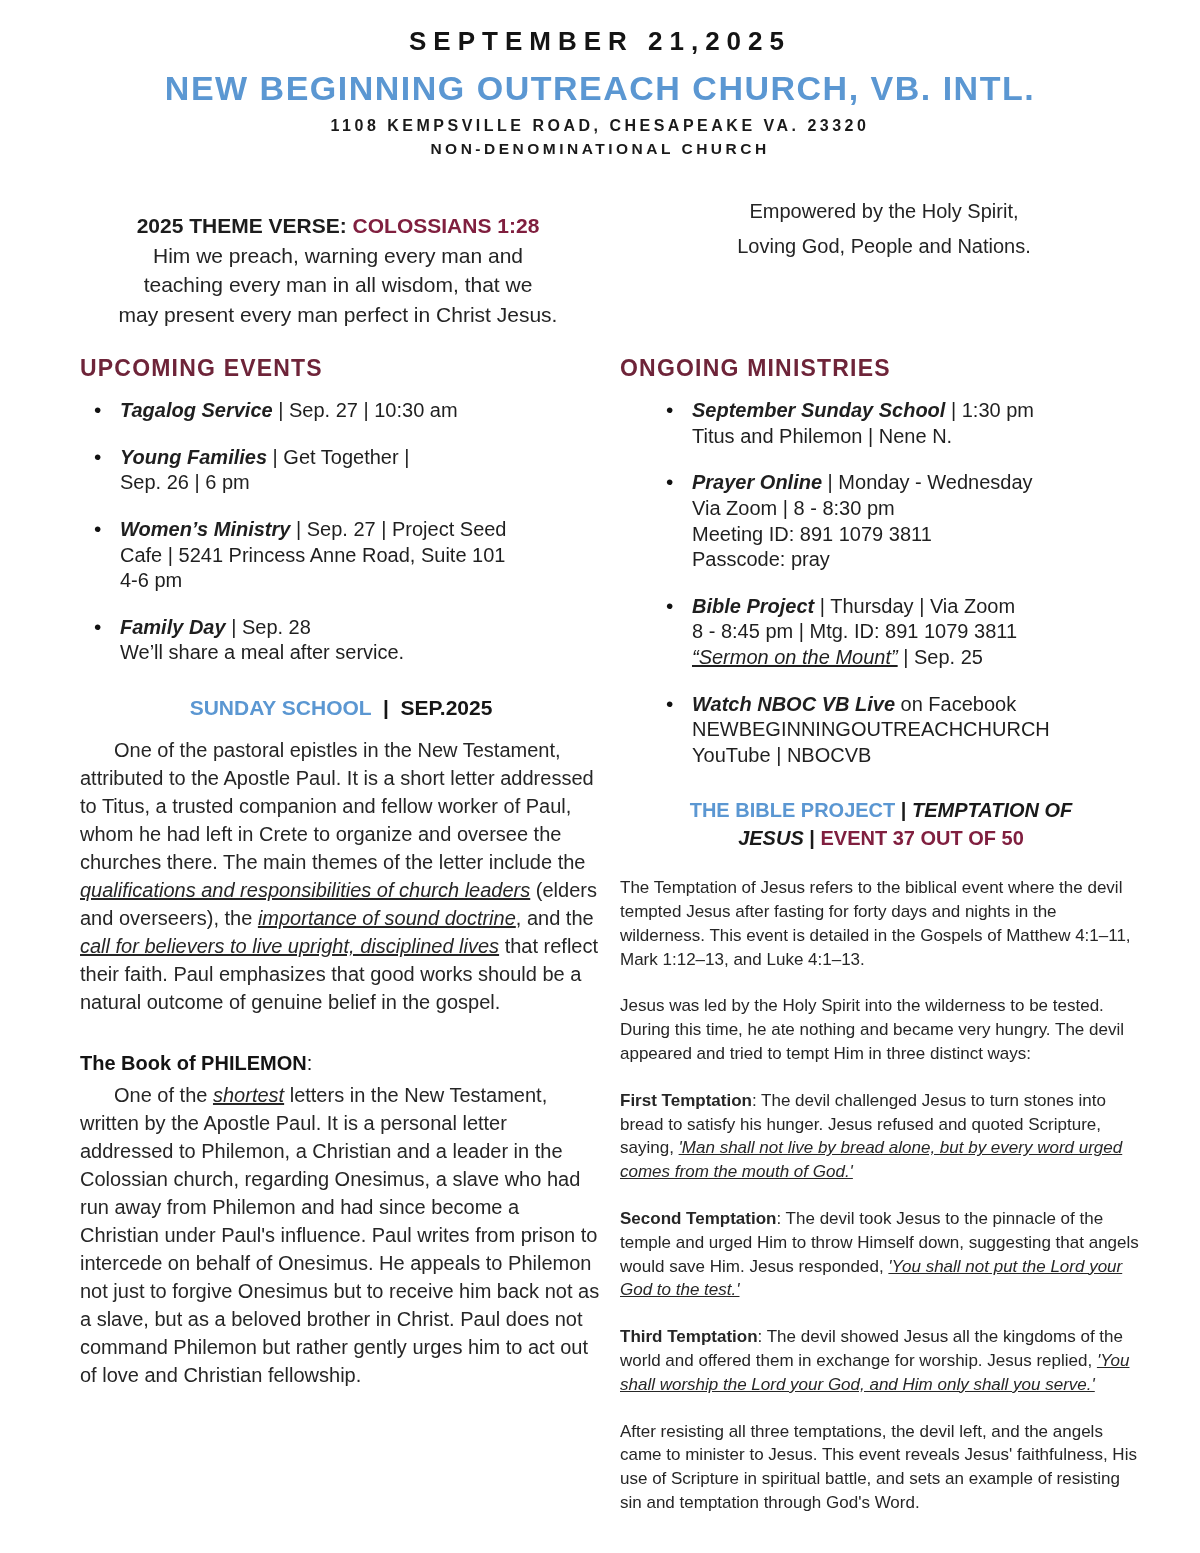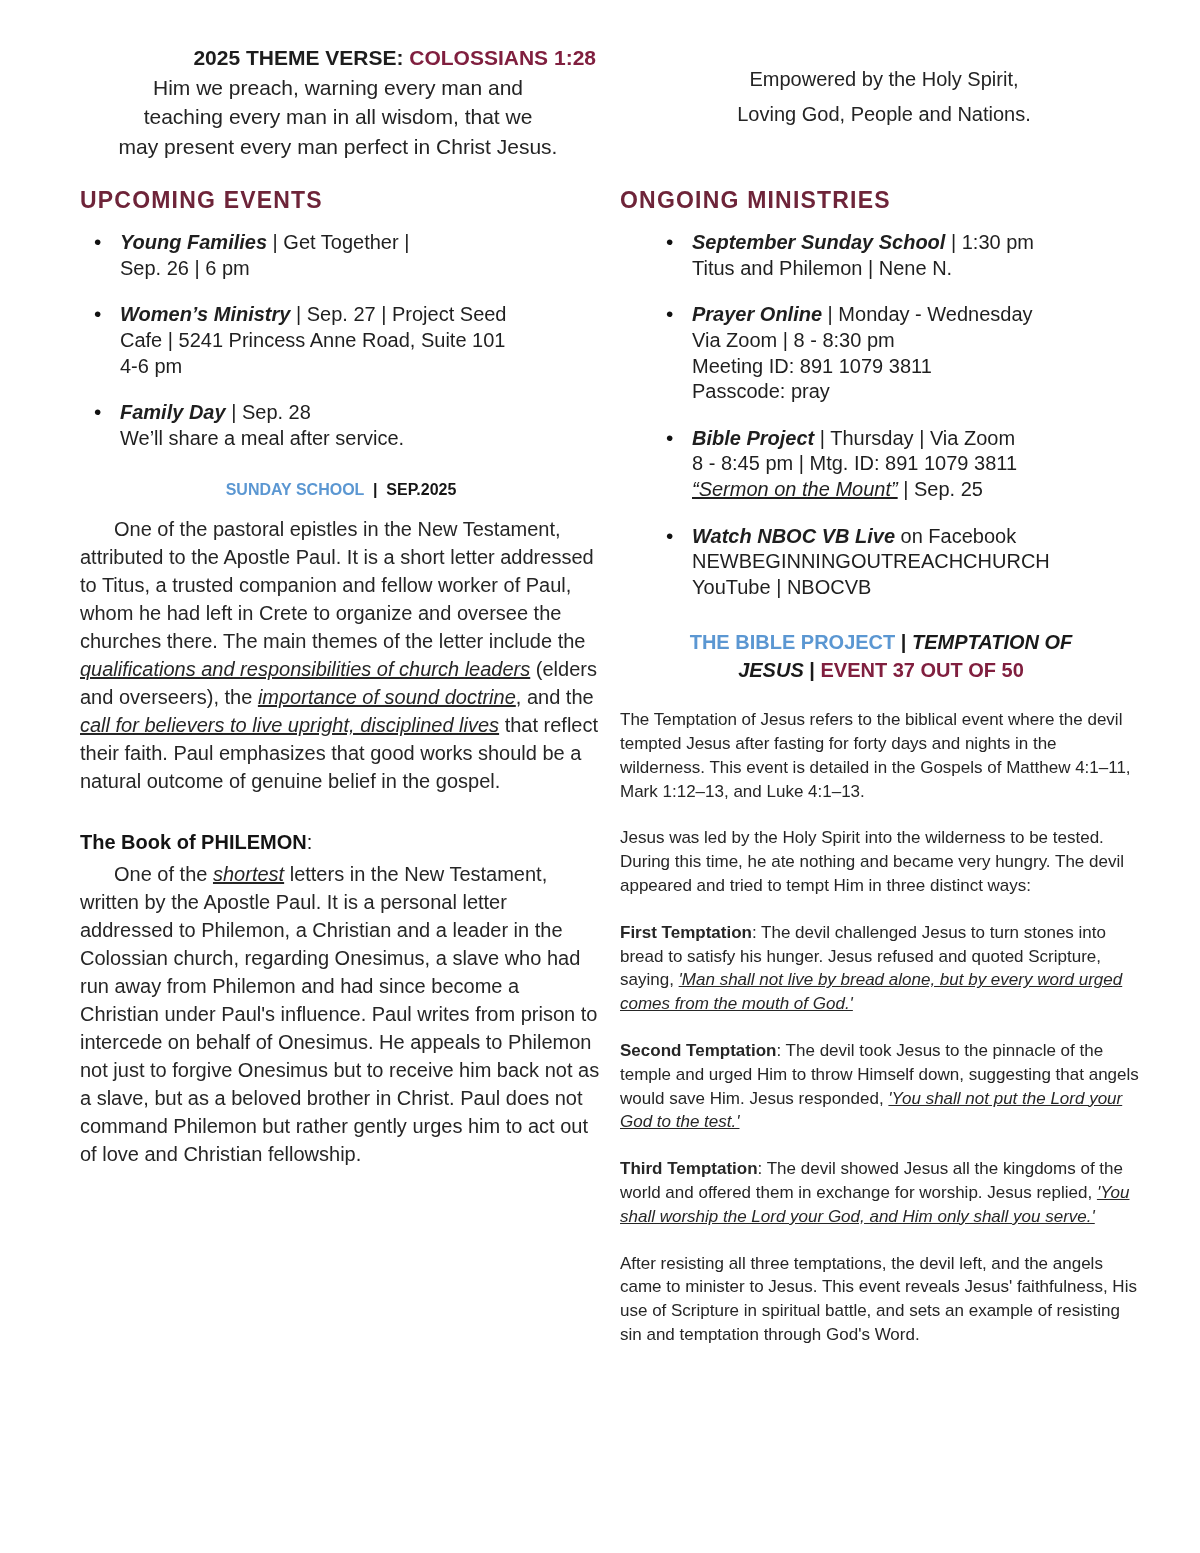--- a/index.html
+++ b/index.html
@@ -9,75 +9,82 @@
 
   
   .masthead{text-align:center;margin:0 -58px 0 -80px;}
   .date-line{font-size:26px;font-weight:700;letter-spacing:7px;color:#141414;}
   .church-name{font-size:34px;font-weight:800;letter-spacing:1.5px;color:#5b97d2;margin:12px 0 9px;}
   .addr-line{font-size:16px;font-weight:700;letter-spacing:3.5px;color:#1a1a1a;}
   .denom-line{font-size:15.5px;font-weight:700;letter-spacing:3.5px;color:#1a1a1a;margin-top:5px;}
 
   
   .theme-row{display:grid;grid-template-columns:1fr 1fr;gap:30px;margin-top:20px;}
-  .theme-head{font-size:21px;font-weight:800;color:#1d1d1d;text-align:right;white-space:pre-wrap;}
+  .theme-head{font-size:21px;font-weight:800;color:#1d1d1d;text-align:center;white-space:pre-wrap;margin-top:36px;}
   .verse-text{font-size:21px;color:#242424;text-align:center;line-height:1.4;white-space:pre-wrap;margin-top:3px;}
   .tagline{font-size:20px;color:#242424;text-align:center;margin-top:16px;line-height:1.75;}
 
   
   .cols{display:grid;grid-template-columns:1fr 1fr;gap:18px;margin-top:26px;}
   .sect-head{font-size:23px;font-weight:800;color:#6e2439;letter-spacing:1.2px;margin:0;}
 
   ul.ev-list{list-style:none;margin:16px 0 0;padding:0;}
   ul.ev-list li{position:relative;padding-left:40px;margin-bottom:21px;font-size:20px;line-height:1.28;color:#1f1f1f;white-space:pre-wrap;}
   ul.ev-list li::before{content:"\2022";position:absolute;left:14px;top:-1px;font-size:21px;color:#111;}
   ul.ev-list.right li{padding-left:72px;}
   ul.ev-list.right li::before{left:46px;}
 
   .r-bi{font-weight:700;font-style:italic;}
   .r-b{font-weight:700;}
   .r-i{font-style:italic;text-decoration:underline;}
   .r-n{font-weight:400;}
   .r-blue{color:#5b97d2;}
   .r-maroon{color:#801f3f;}
 
-  .ss-head{font-size:16px;font-weight:800;color:#161616;text-align:center;margin:30px 0 16px;white-space:pre-wrap;}
+  .ss-head{font-size:21px;font-weight:800;color:#161616;text-align:center;margin:30px 0 16px;white-space:pre-wrap;}
   .book-head{font-size:20px;font-weight:700;color:#141414;}
   .book-head.mt{margin-top:36px;}
   .para{font-size:20px;color:#262626;line-height:1.4;margin:6px 0 0;text-indent:34px;}
 
   .bp-head{font-size:20px;font-weight:800;text-align:center;line-height:1.4;margin:28px 10px 24px;white-space:pre-wrap;color:#1a1a1a;}
   .bpara{font-size:17px;color:#262626;line-height:1.4;margin:0 0 23px;}
   .bpara.tight{margin-bottom:23px;}
   .bp-footer{font-size:16px;font-weight:500;letter-spacing:4.5px;color:#2a2a2a;text-align:center;margin-top:4px;}
 </style>
 </head>
 <body>
 
 <div class="page">
 
+  <header class="masthead">
+    <div class="date-line">SEPTEMBER 21,2025</div>
+    <h1 class="church-name">NEW BEGINNING OUTREACH CHURCH, VB. INTL.</h1>
+    <div class="addr-line">1108 KEMPSVILLE ROAD, CHESAPEAKE VA. 23320</div>
+    <div class="denom-line">NON-DENOMINATIONAL CHURCH</div>
+  </header>
 
   <section class="theme-row">
     <div>
       <div class="theme-head"><span>2025 THEME VERSE: </span><span class="r-maroon">COLOSSIANS 1:28</span></div>
       <div class="verse-text">Him we preach, warning every man and
 teaching every man in all wisdom, that we
 may present every man perfect in Christ Jesus.</div>
     </div>
     <div class="tagline">
       <div>Empowered by the Holy Spirit,</div>
       <div>Loving God, People and Nations.</div>
     </div>
   </section>
 
   <main class="cols">
 
     <div class="col-left">
       <h2 class="sect-head">UPCOMING EVENTS</h2>
       <ul class="ev-list">
+        <li><span class="r-bi">Tagalog Service</span><span> | Sep. 27 | 10:30 am</span></li>
         <li><span class="r-bi">Young Families</span><span> | Get Together |
 Sep. 26 | 6 pm</span></li>
         <li><span class="r-bi">Women’s Ministry</span><span> | Sep. 27 | Project Seed
 Cafe | 5241 Princess Anne Road, Suite 101
 4-6 pm</span></li>
         <li><span class="r-bi">Family Day</span><span> | Sep. 28
 We’ll share a meal after service.</span></li>
       </ul>
 
       <h3 class="ss-head"><span class="r-blue">SUNDAY SCHOOL</span><span>  |  SEP.2025</span></h3>

